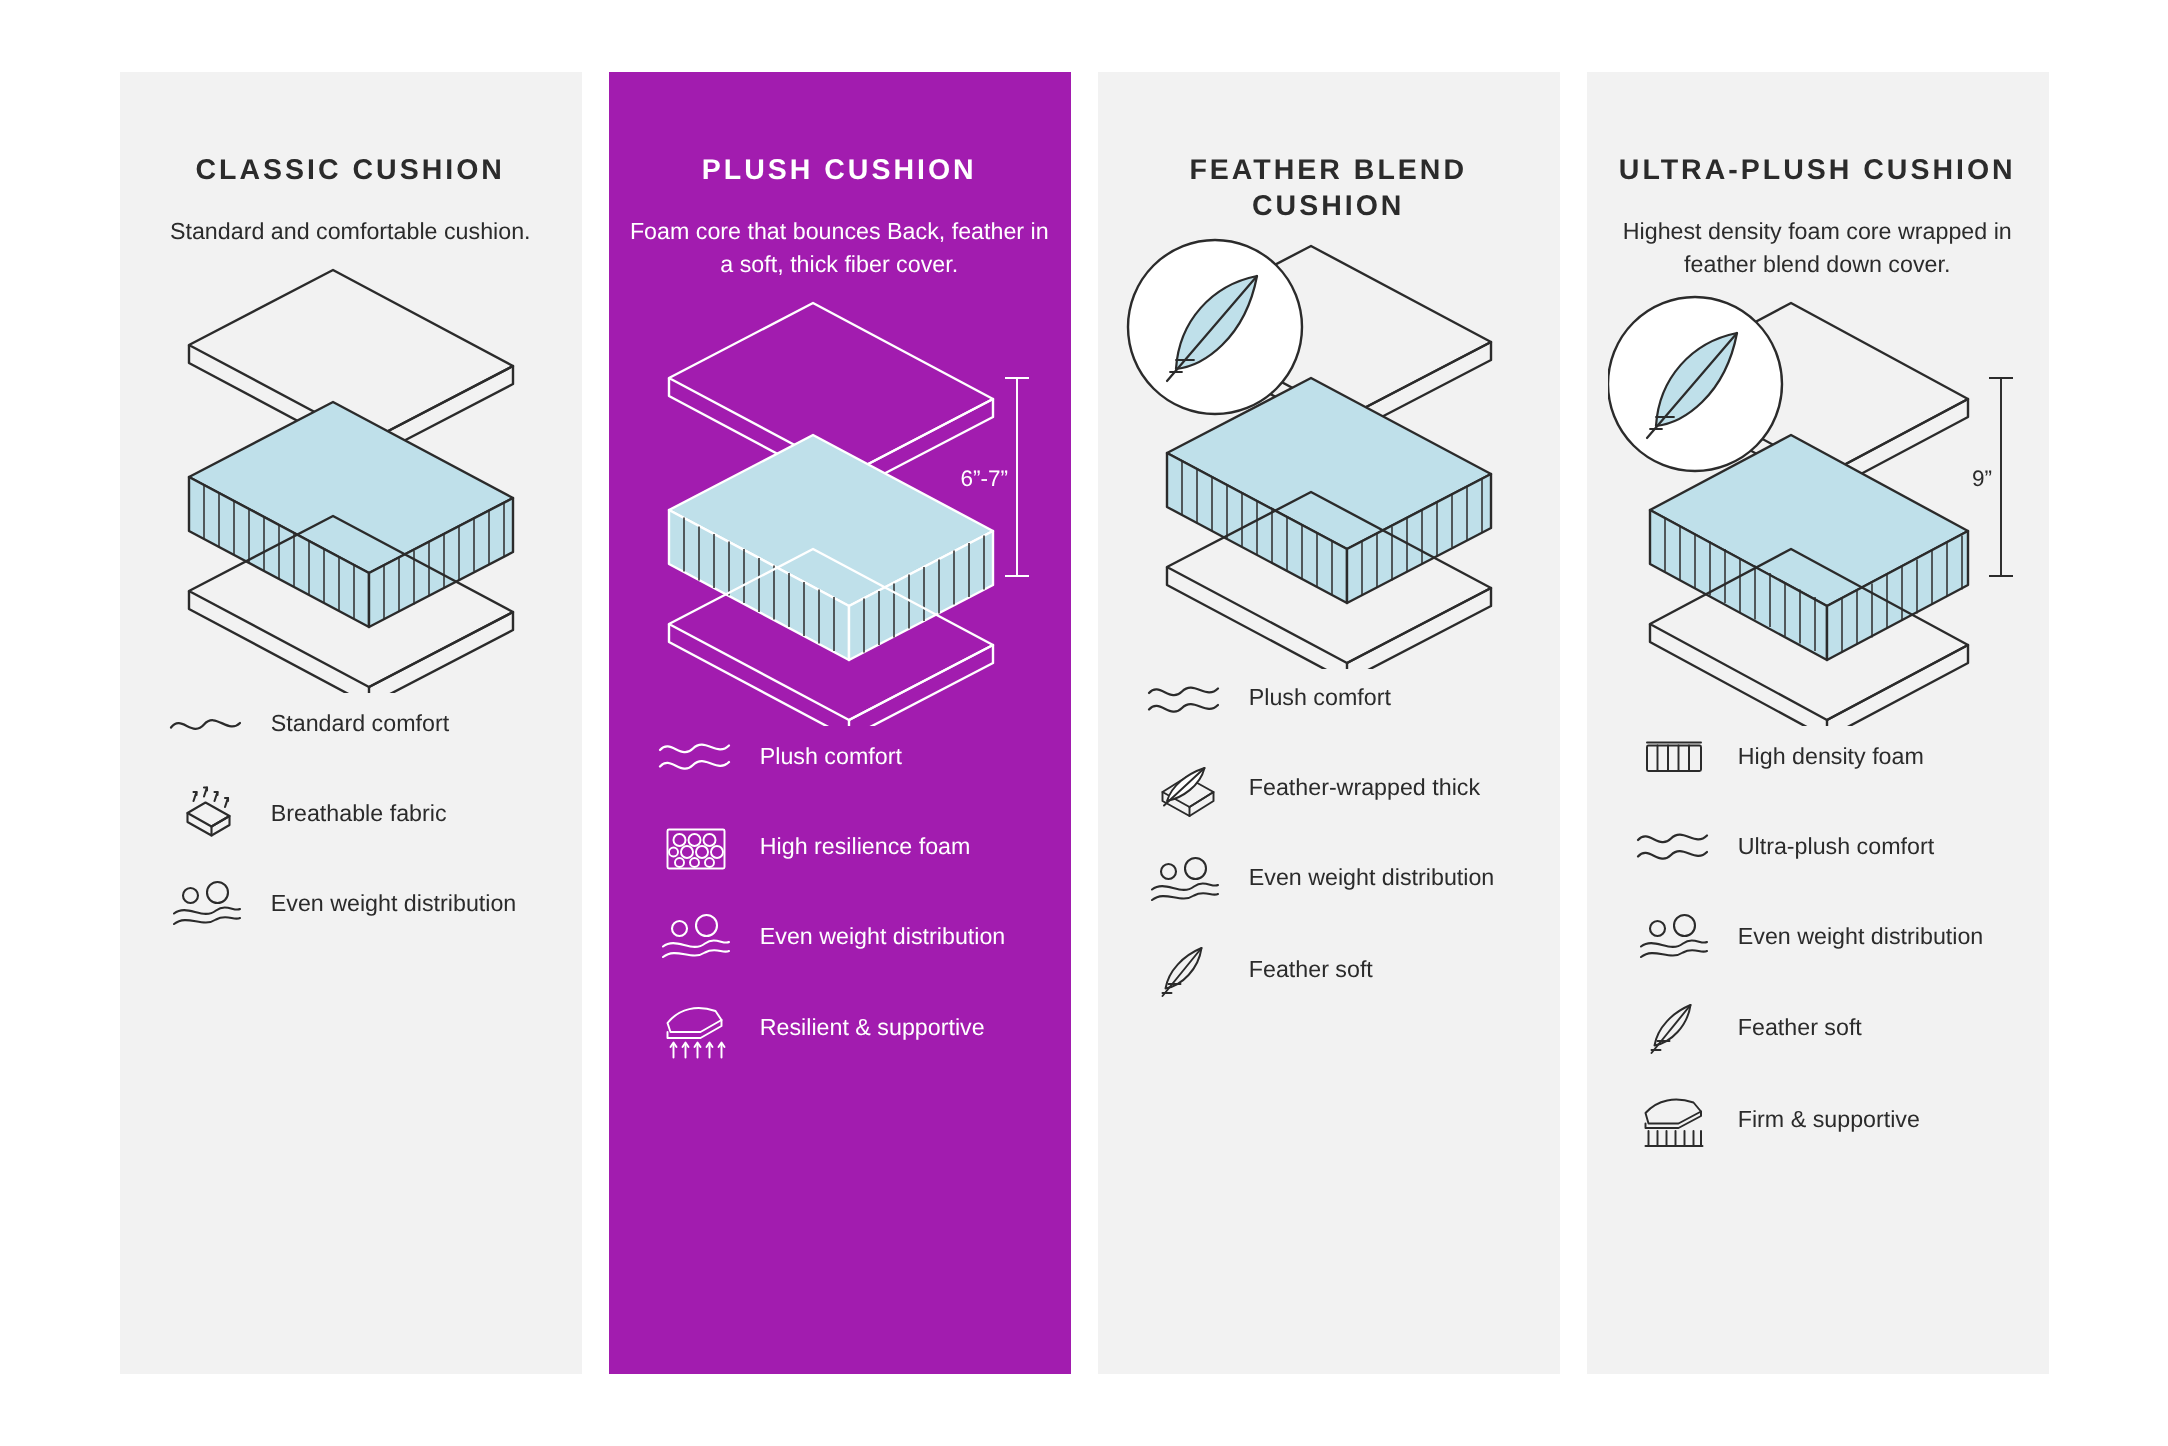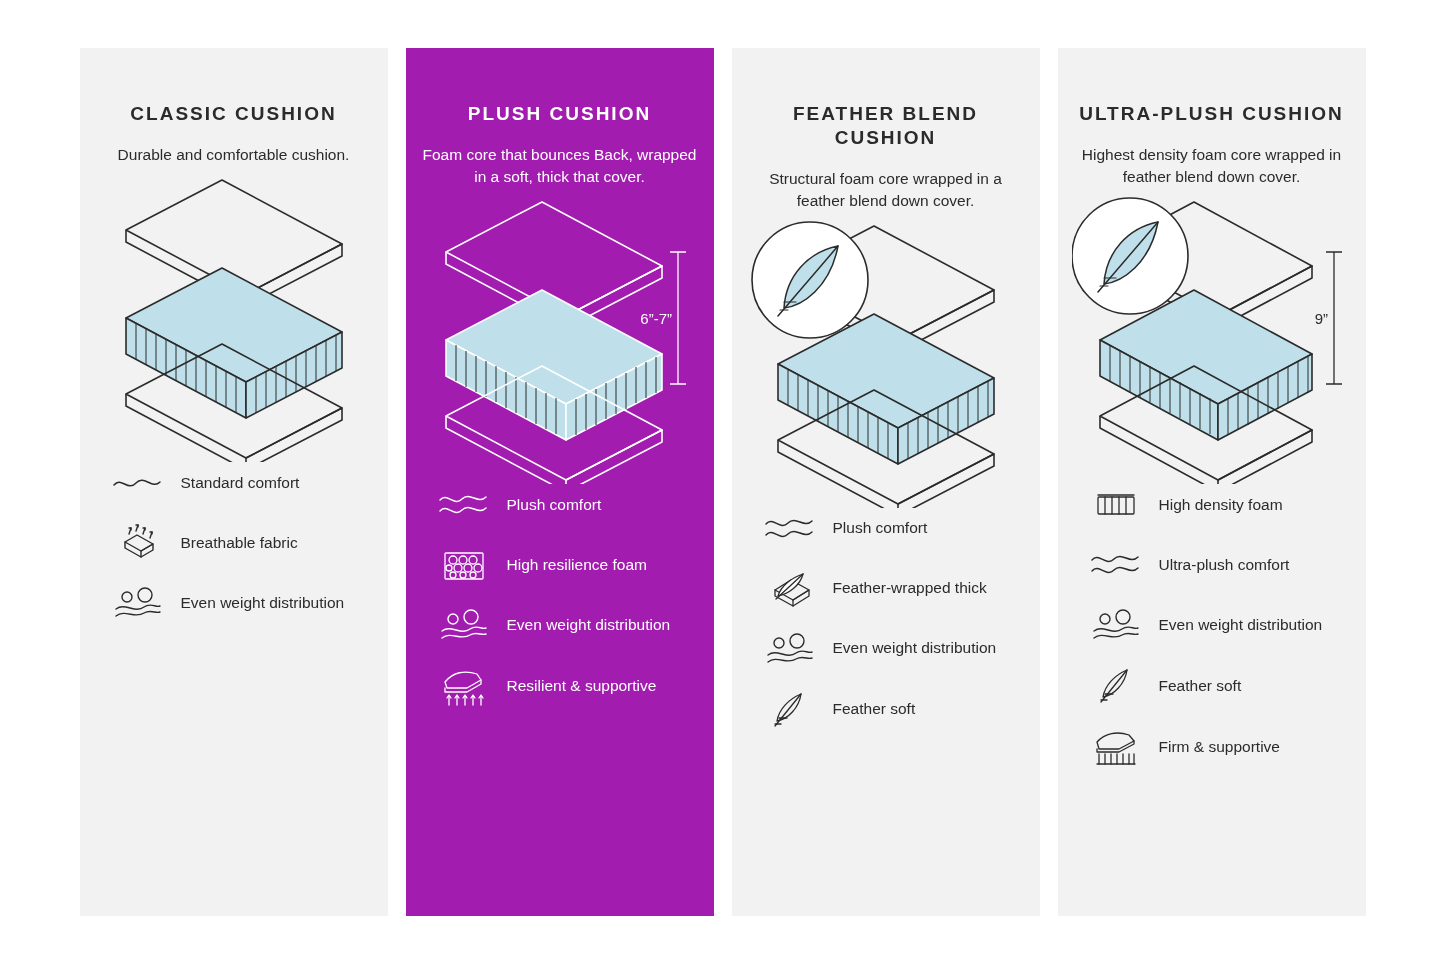--- a/index.html
+++ b/index.html
@@ -97,21 +97,21 @@
   }
   .card.dark .dim-label { fill: #ffffff; }
 </style>
 </head>
 <body>
 
 <div class="board">
 
   <div class="card">
     <div class="card-title">CLASSIC CUSHION</div>
-    <div class="card-desc">Durable and comfortable cushion.</div>
+    <div class="card-desc">Standard and comfortable cushion.</div>
 
     <div class="art">
       <svg width="280" height="290" viewBox="0 0 280 290">
         <g fill="none" stroke="#2b2b2b" stroke-width="1.6" stroke-linejoin="round">
 
           <path d="M128 8 L248 72 L152 122 L32 58 Z"></path>
           <path d="M32 58 L32 70 L152 134 L152 122"></path>
           <path d="M152 122 L248 72 L248 84 L152 134"></path>
 
           <path d="M128 96 L248 160 L152 210 L32 146 Z" fill="#bfe0ea"></path>
@@ -177,21 +177,21 @@
             <path d="M5 30 C14 23, 24 33, 33 27 C40 23, 45 28, 49 26"></path>
           </svg>
         </span>
         <span class="flabel">Even weight distribution</span>
       </div>
     </div>
   </div>
 
   <div class="card dark">
     <div class="card-title">PLUSH CUSHION</div>
-    <div class="card-desc">Foam core that bounces Back, wrapped in a soft, thick that cover.</div>
+    <div class="card-desc">Foam core that bounces Back, feather in a soft, thick fiber cover.</div>
 
     <div class="art">
       <svg width="280" height="290" viewBox="0 0 280 290">
         <g fill="none" stroke="#ffffff" stroke-width="1.6" stroke-linejoin="round">
           <path d="M122 8 L242 72 L146 122 L26 58 Z"></path>
           <path d="M26 58 L26 70 L146 134 L146 122"></path>
           <path d="M146 122 L242 72 L242 84 L146 134"></path>
           <path d="M122 96 L242 160 L146 210 L26 146 Z" fill="#bfe0ea"></path>
           <path d="M26 146 L26 182 L146 246 L146 210 Z" fill="#bfe0ea"></path>
           <path d="M146 210 L242 160 L242 196 L146 246 Z" fill="#bfe0ea"></path>
@@ -276,21 +276,20 @@
             <path d="M10 32 L12 29 L14 32 M18 32 L20 29 L22 32 M26 32 L28 29 L30 32 M34 32 L36 29 L38 32 M42 32 L44 29 L46 32"></path>
           </svg>
         </span>
         <span class="flabel">Resilient &amp; supportive</span>
       </div>
     </div>
   </div>
 
   <div class="card">
     <div class="card-title">FEATHER BLEND CUSHION</div>
-    <div class="card-desc">Structural foam core wrapped in a feather blend down cover.</div>
 
     <div class="art">
       <svg width="280" height="290" viewBox="0 0 280 290">
         <g fill="none" stroke="#2b2b2b" stroke-width="1.6" stroke-linejoin="round">
           <path d="M128 8 L248 72 L152 122 L32 58 Z"></path>
           <path d="M32 58 L32 70 L152 134 L152 122"></path>
           <path d="M152 122 L248 72 L248 84 L152 134"></path>
           <path d="M128 96 L248 160 L152 210 L32 146 Z" fill="#bfe0ea"></path>
           <path d="M32 146 L32 182 L152 246 L152 210 Z" fill="#bfe0ea"></path>
           <path d="M152 210 L248 160 L248 196 L152 246 Z" fill="#bfe0ea"></path>

